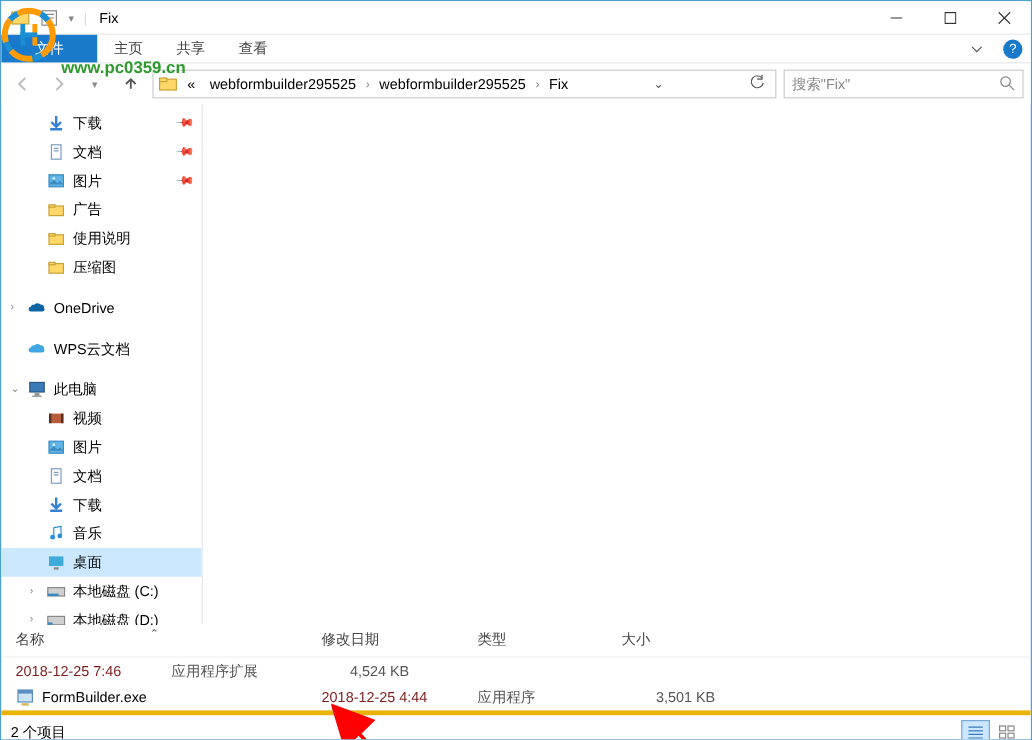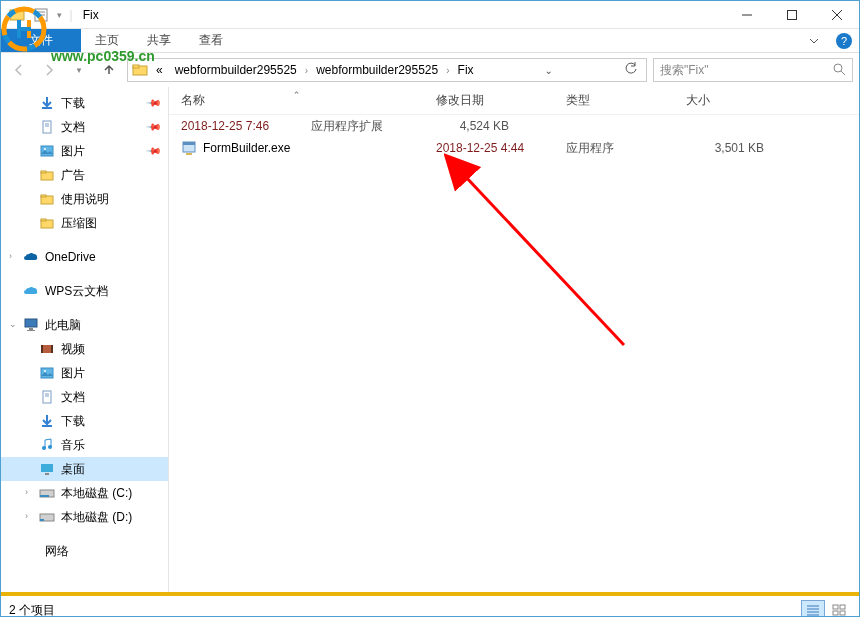--- a/index.html
+++ b/index.html
@@ -27,21 +27,21 @@
 .navbtn.active { color: #555; }
 .addrbox { flex: 1; height: 24px; border: 1px solid #ccc; display: flex; align-items: center; padding: 0 4px; gap: 4px; }
 .addrbox .foldericon { width: 16px; height: 16px; }
 .addrbox .crumb { padding: 0 4px; color: #000; }
 .addrbox .sep { color: #888; font-size: 10px; }
 .addrbox .refresh { margin-left: auto; color: #555; padding: 0 4px; }
 .searchbox { width: 200px; height: 24px; border: 1px solid #ccc; display: flex; align-items: center; padding: 0 6px; color: #888; }
 .searchbox .sicon { margin-left: auto; color: #888; }
 
 
-.main { display: flex; height: calc(617px - 28px - 24px - 34px - 24px - 2px); }
+.main { display: flex; height: calc(617px - 28px - 24px - 34px - 24px - 2px); flex-direction: column; }
 
 
 .sidebar { width: 168px; border-right: 1px solid #e5e5e5; overflow-y: auto; overflow-x: hidden; padding-top: 4px; position: relative; scrollbar-width: thin; }
 .sidebar::-webkit-scrollbar { width: 16px; }
 .sidebar::-webkit-scrollbar-track { background: #f0f0f0; }
 .sidebar::-webkit-scrollbar-thumb { background: #c1c1c1; }
 .nav-item { height: 24px; display: flex; align-items: center; gap: 6px; padding-left: 22px; cursor: default; position: relative; }
 .nav-item.l2 { padding-left: 38px; }
 .nav-item.selected { background: #cce8ff; }
 .nav-item .chev { position: absolute; left: 8px; top: 6px; color: #888; font-size: 9px; }

